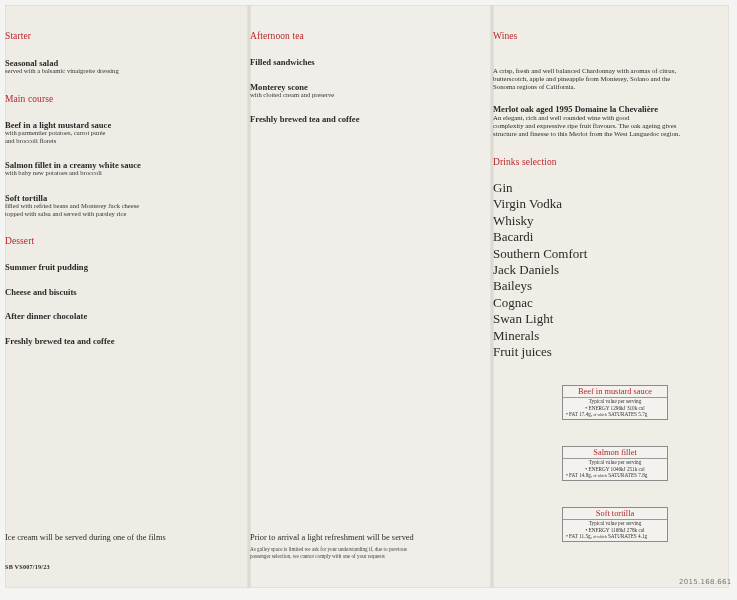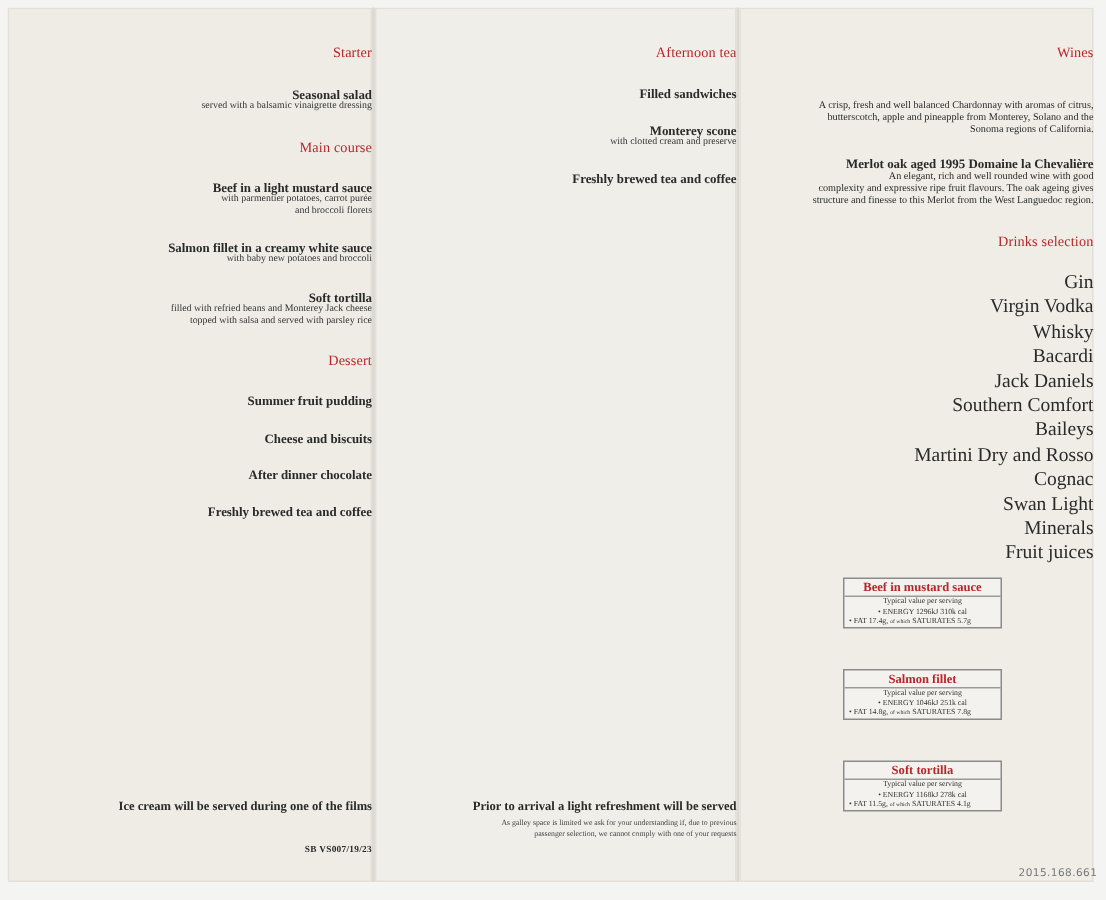--- a/index.html
+++ b/index.html
@@ -8,35 +8,35 @@
     font-family: "Liberation Serif", "DejaVu Serif", serif; color:#2a2a2a;
   }
   .panel {
     position:absolute; top:5px; height:583px; background:#efede6;
     box-shadow: inset 0 0 0 1px #e2e0d8;
   }
   #p1 { left:5px; width:243px; background:#eeece5; }
   #p2 { left:250px; width:241px; background:#f0eee8; }
   #p3 { left:493px; width:236px; background:#efede6; }
   .fold { position:absolute; top:5px; width:2px; height:583px; background:#dcdad2; }
-  .col { position:absolute; left:0; right:0; text-align:right; }
+  .col { position:absolute; left:0; right:0; text-align:left; }
   .head { color:#b8262b; font-size:9.5px; letter-spacing:0.1px; }
   .item { font-size:8.6px; font-weight:bold; color:#2a2a2a; }
   .sub { font-size:6.6px; color:#333; line-height:8.4px; }
-  .note-big { font-size:8.4px; font-weight:bold; }
+  .note-big { font-size:8.4px; font-weight:normal; }
   .note-small { font-size:5.2px; line-height:6.6px; color:#444; }
   .code { font-size:6.2px; font-weight:bold; letter-spacing:0.2px; }
   .wine-title { font-size:8.6px; font-weight:bold; }
   .wine-desc { font-size:6.8px; line-height:8.2px; color:#2a2a2a; }
   .drink { font-size:13px; line-height:16.4px; color:#2a2a2a; }
   .nbox {
     position:absolute; left:562px; width:104px; border:1px solid #8b8b8b; background:#f3f2ee;
     text-align:center;
   }
-  .nbox .nt { color:#b8262b; font-size:8.4px; font-weight:bold; border-bottom:1px solid #9a9a9a; padding:1px 0 1px; }
+  .nbox .nt { color:#b8262b; font-size:8.4px; font-weight:normal; border-bottom:1px solid #9a9a9a; padding:1px 0 1px; }
   .nbox .nl { font-size:5.2px; line-height:6.6px; color:#333; }
   .nbox .nl.left { text-align:left; padding-left:3px; }
   .tiny { font-size:3.8px; }
   .accession { position:absolute; left:679px; top:578px; font-family:"DejaVu Sans", sans-serif; font-size:7px; color:#777; letter-spacing:0.3px; }
 </style>
 </head>
 <body>
 
 <div class="panel" id="p1"></div>
 <div class="panel" id="p2"></div>
@@ -94,24 +94,23 @@
   <div class="col wine-desc" style="top:122px">complexity and expressive ripe fruit flavours. The oak ageing gives</div>
   <div class="col wine-desc" style="top:130px">structure and finesse to this Merlot from the West Languedoc region.</div>
 
   <div class="col head" style="top:157px">Drinks selection</div>
 
   <div class="col" style="top:180px">
     <div class="drink">Gin</div>
     <div class="drink">Virgin Vodka</div>
     <div class="drink">Whisky</div>
     <div class="drink">Bacardi</div>
+    <div class="drink">Southern Comfort</div>
     <div class="drink">Jack Daniels</div>
-    <div class="drink">Southern Comfort</div>
     <div class="drink">Baileys</div>
-    <div class="drink">Martini Dry and Rosso</div>
     <div class="drink">Cognac</div>
     <div class="drink">Swan Light</div>
     <div class="drink">Minerals</div>
     <div class="drink">Fruit juices</div>
   </div>
 </div>
 
 <div class="nbox" style="top:385px">
   <div class="nt">Beef in mustard sauce</div>
   <div class="nl">Typical value per serving</div>

